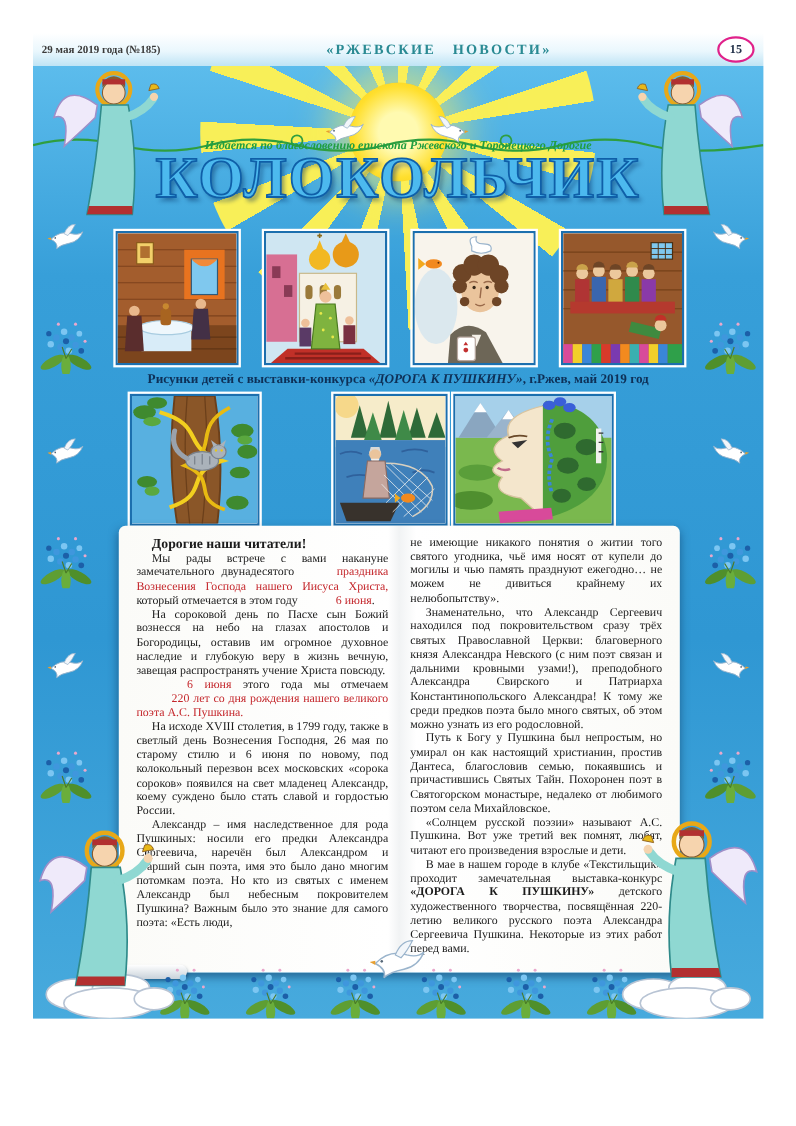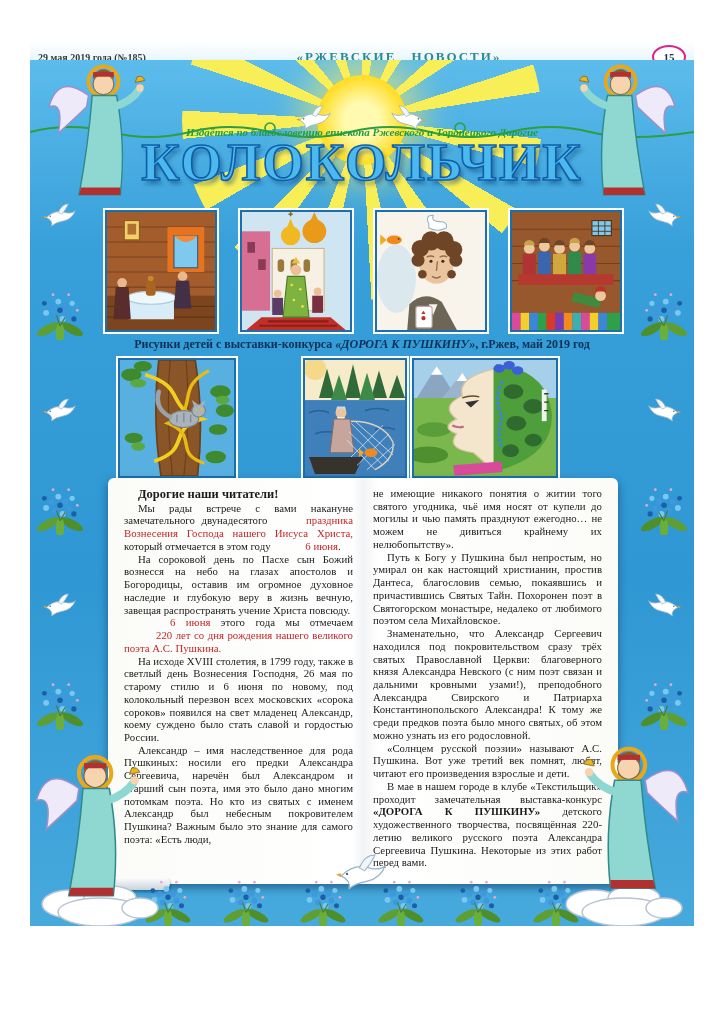--- a/index.html
+++ b/index.html
@@ -1,21 +1,21 @@
 <!DOCTYPE html>
 <html><head>
 <meta charset="utf-8">
 <style>
   html,body{margin:0;padding:0;background:#ffffff;}
   .page{position:relative;width:724px;height:1024px;background:#ffffff;overflow:hidden;
         font-family:"Liberation Serif",serif;}
   
   .band{position:absolute;left:30px;top:30px;width:664px;height:30px;
         background:linear-gradient(180deg,#ffffff 0%,#eaf7fd 55%,#bfe4f5 100%);
-        display:flex;align-items:center;justify-content:space-between;padding:0 8px;box-sizing:border-box;margin-top:12px;}
+        display:flex;align-items:center;justify-content:space-between;padding:0 8px;box-sizing:border-box;}
   .band .date{font-size:10px;font-weight:bold;color:#3a3a3a;}
   .band .npname{font-size:13px;font-weight:bold;color:#2a8a93;letter-spacing:2px;word-spacing:10px;}
   .pagenum{width:30px;height:20px;border:2px solid #e0218a;border-radius:50%;
            display:flex;align-items:center;justify-content:center;background:#fff;
            font-size:11px;font-weight:bold;color:#24324a;}
   
   .sky{position:absolute;left:30px;top:60px;width:664px;height:866px;overflow:hidden;
        background:linear-gradient(180deg,#5cbcec 0%,#379fd9 22%,#2f97d3 60%,#47aadd 100%);}
   .sun{position:absolute;left:152px;top:-120px;width:360px;height:360px;border-radius:50%;
        background:repeating-conic-gradient(#f8ef58 0deg 9deg,rgba(248,239,88,0) 9deg 24deg);}
@@ -451,22 +451,22 @@
               <p><span>Мы рады встрече с вами накануне замечательного двунадесятого </span><span class="rb">праздника Вознесения Господа нашего Иисуса Христа,</span><span> который отмечается в этом году </span><span class="rb">6 июня</span><span>.</span></p>
               <p><span>На сороковой день по Пасхе сын Божий вознесся на небо на глазах апостолов и Богородицы, оставив им огромное духовное наследие и глубокую веру в жизнь вечную, завещая распространять учение Христа повсюду.</span></p>
               <p><span class="rb">6 июня</span><span>  этого года мы отмечаем </span><span class="rb">220 лет со дня рождения нашего великого поэта А.С. Пушкина.</span></p>
               <p><span>На исходе XVIII столетия, в 1799 году, также в светлый день Вознесения Господня, 26 мая по старому стилю и 6 июня по новому, под колокольный перезвон всех московских «сорока сороков» появился на свет младенец Александр, коему суждено было стать славой и гордостью России.</span></p>
               <p><span>Александр – имя наследственное для рода Пушкиных: носили его предки Александра Сергеевича, наречён был Александром и старший сын поэта, имя это было дано многим потомкам поэта. Но кто из святых с именем Александр был небесным покровителем Пушкина? Важным было это знание для самого поэта: «Есть люди,</span></p>
             </div>
         </div>
         <div class="col">
           <div>
               <p class="ni"><span>не имеющие никакого понятия о житии того святого угодника, чьё имя носят от купели до могилы и чью память празднуют ежегодно… не можем не дивиться крайнему их нелюбопытству».</span></p>
+              <p><span>Знаменательно, что  Александр Сергеевич находился под покровительством сразу трёх святых Православной Церкви: благоверного князя Александра Невского (с ним поэт связан и дальними кровными узами!), преподобного Александра Свирского и Патриарха Константинопольского Александра! К тому же среди предков поэта было много святых, об этом можно узнать из его родословной.</span></p>
               <p><span>Путь к Богу у Пушкина был непростым, но умирал он как настоящий христианин, простив Дантеса, благословив семью, покаявшись и причастившись Святых Тайн. Похоронен поэт в Святогорском монастыре, недалеко от любимого поэтом села Михайловское.</span></p>
-              <p><span>Знаменательно, что  Александр Сергеевич находился под покровительством сразу трёх святых Православной Церкви: благоверного князя Александра Невского (с ним поэт связан и дальними кровными узами!), преподобного Александра Свирского и Патриарха Константинопольского Александра! К тому же среди предков поэта было много святых, об этом можно узнать из его родословной.</span></p>
               <p><span>«Солнцем русской поэзии» называют А.С. Пушкина. Вот уже третий век помнят, любят, читают его произведения взрослые и дети.</span></p>
               <p><span>В мае  в нашем городе в клубе «Текстильщик» проходит замечательная выставка-конкурс </span><span class="b">«ДОРОГА К ПУШКИНУ»</span><span> детского художественного творчества, посвящённая 220-летию великого русского поэта Александра Сергеевича Пушкина. Некоторые из этих работ перед вами.</span></p>
             </div>
         </div>
       </div>
     </div>
 
     <div class="bottomband">
       <svg width="52" height="54">
           <use href="#flowers"></use>

